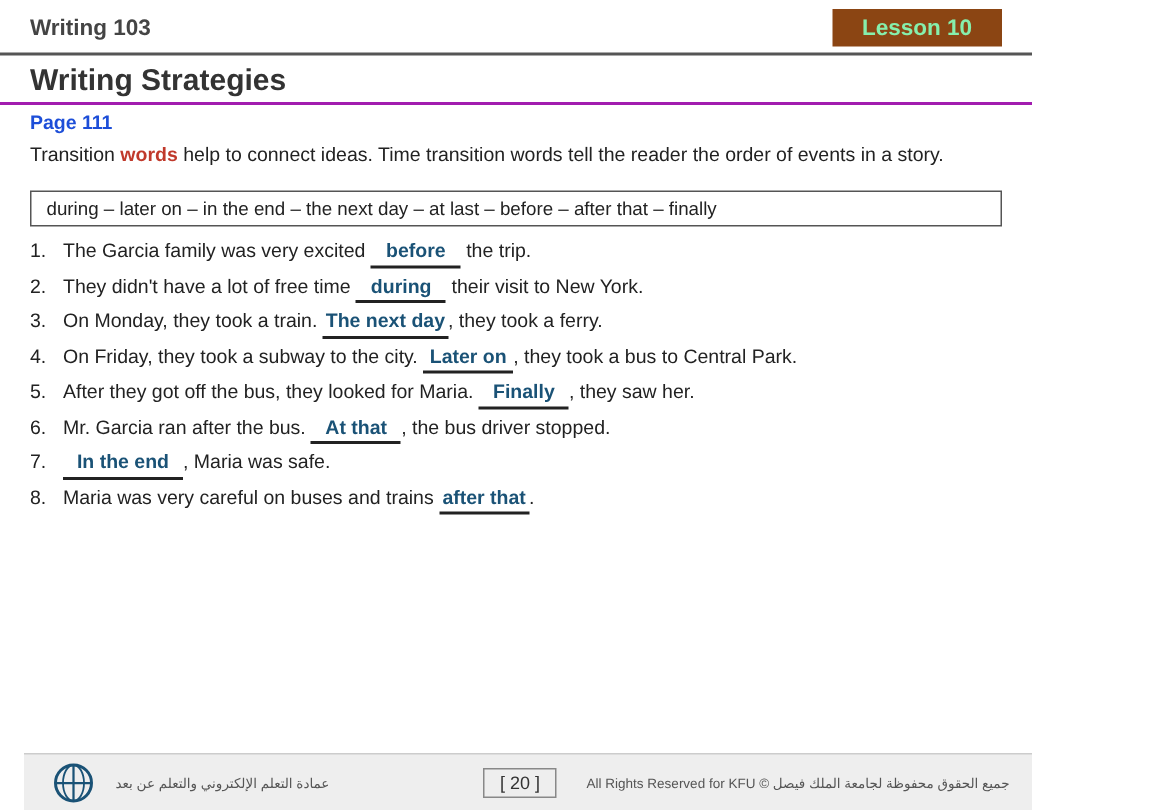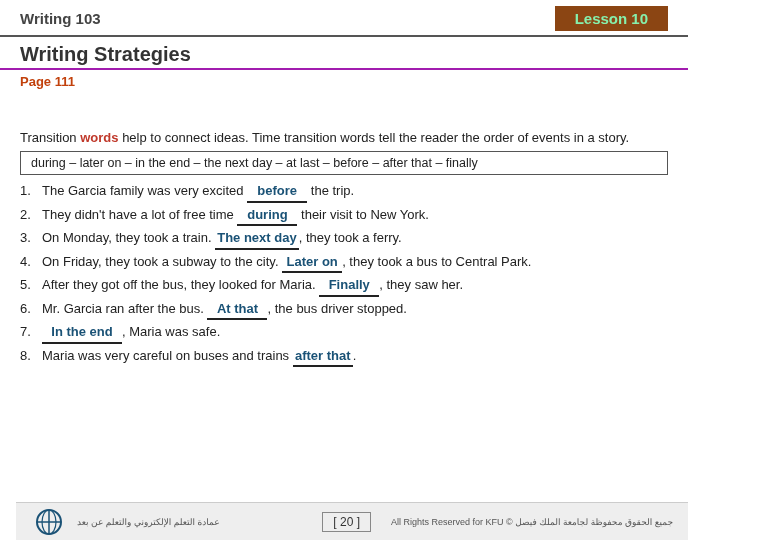--- a/index.html
+++ b/index.html
@@ -60,39 +60,38 @@
       padding: 4px 20px 2px 20px;
     }
     .subtitle-left {
       font-size: 13px;
       font-weight: bold;
       color: #222;
     }
     .subtitle-right {
       font-size: 13px;
       font-weight: bold;
-      color: #c2410c;
+      color: #1d4ed8;
     }
 
     
     .description {
       padding: 3px 20px 3px 20px;
       font-size: 13px;
       line-height: 1.4;
       color: #222;
-      margin-top: 35px;
     }
     .description .highlight {
       color: #c0392b;
       font-weight: bold;
     }
 
     
     .word-box {
-      margin: 1px 20px 4px 20px;
+      margin: 12px 20px 4px 20px;
       border: 1.5px solid #555;
       padding: 4px 10px;
       font-size: 12.5px;
       color: #222;
       background: #fff;
     }
 
     
     .exercise-list {
       padding: 2px 20px 0 20px;

